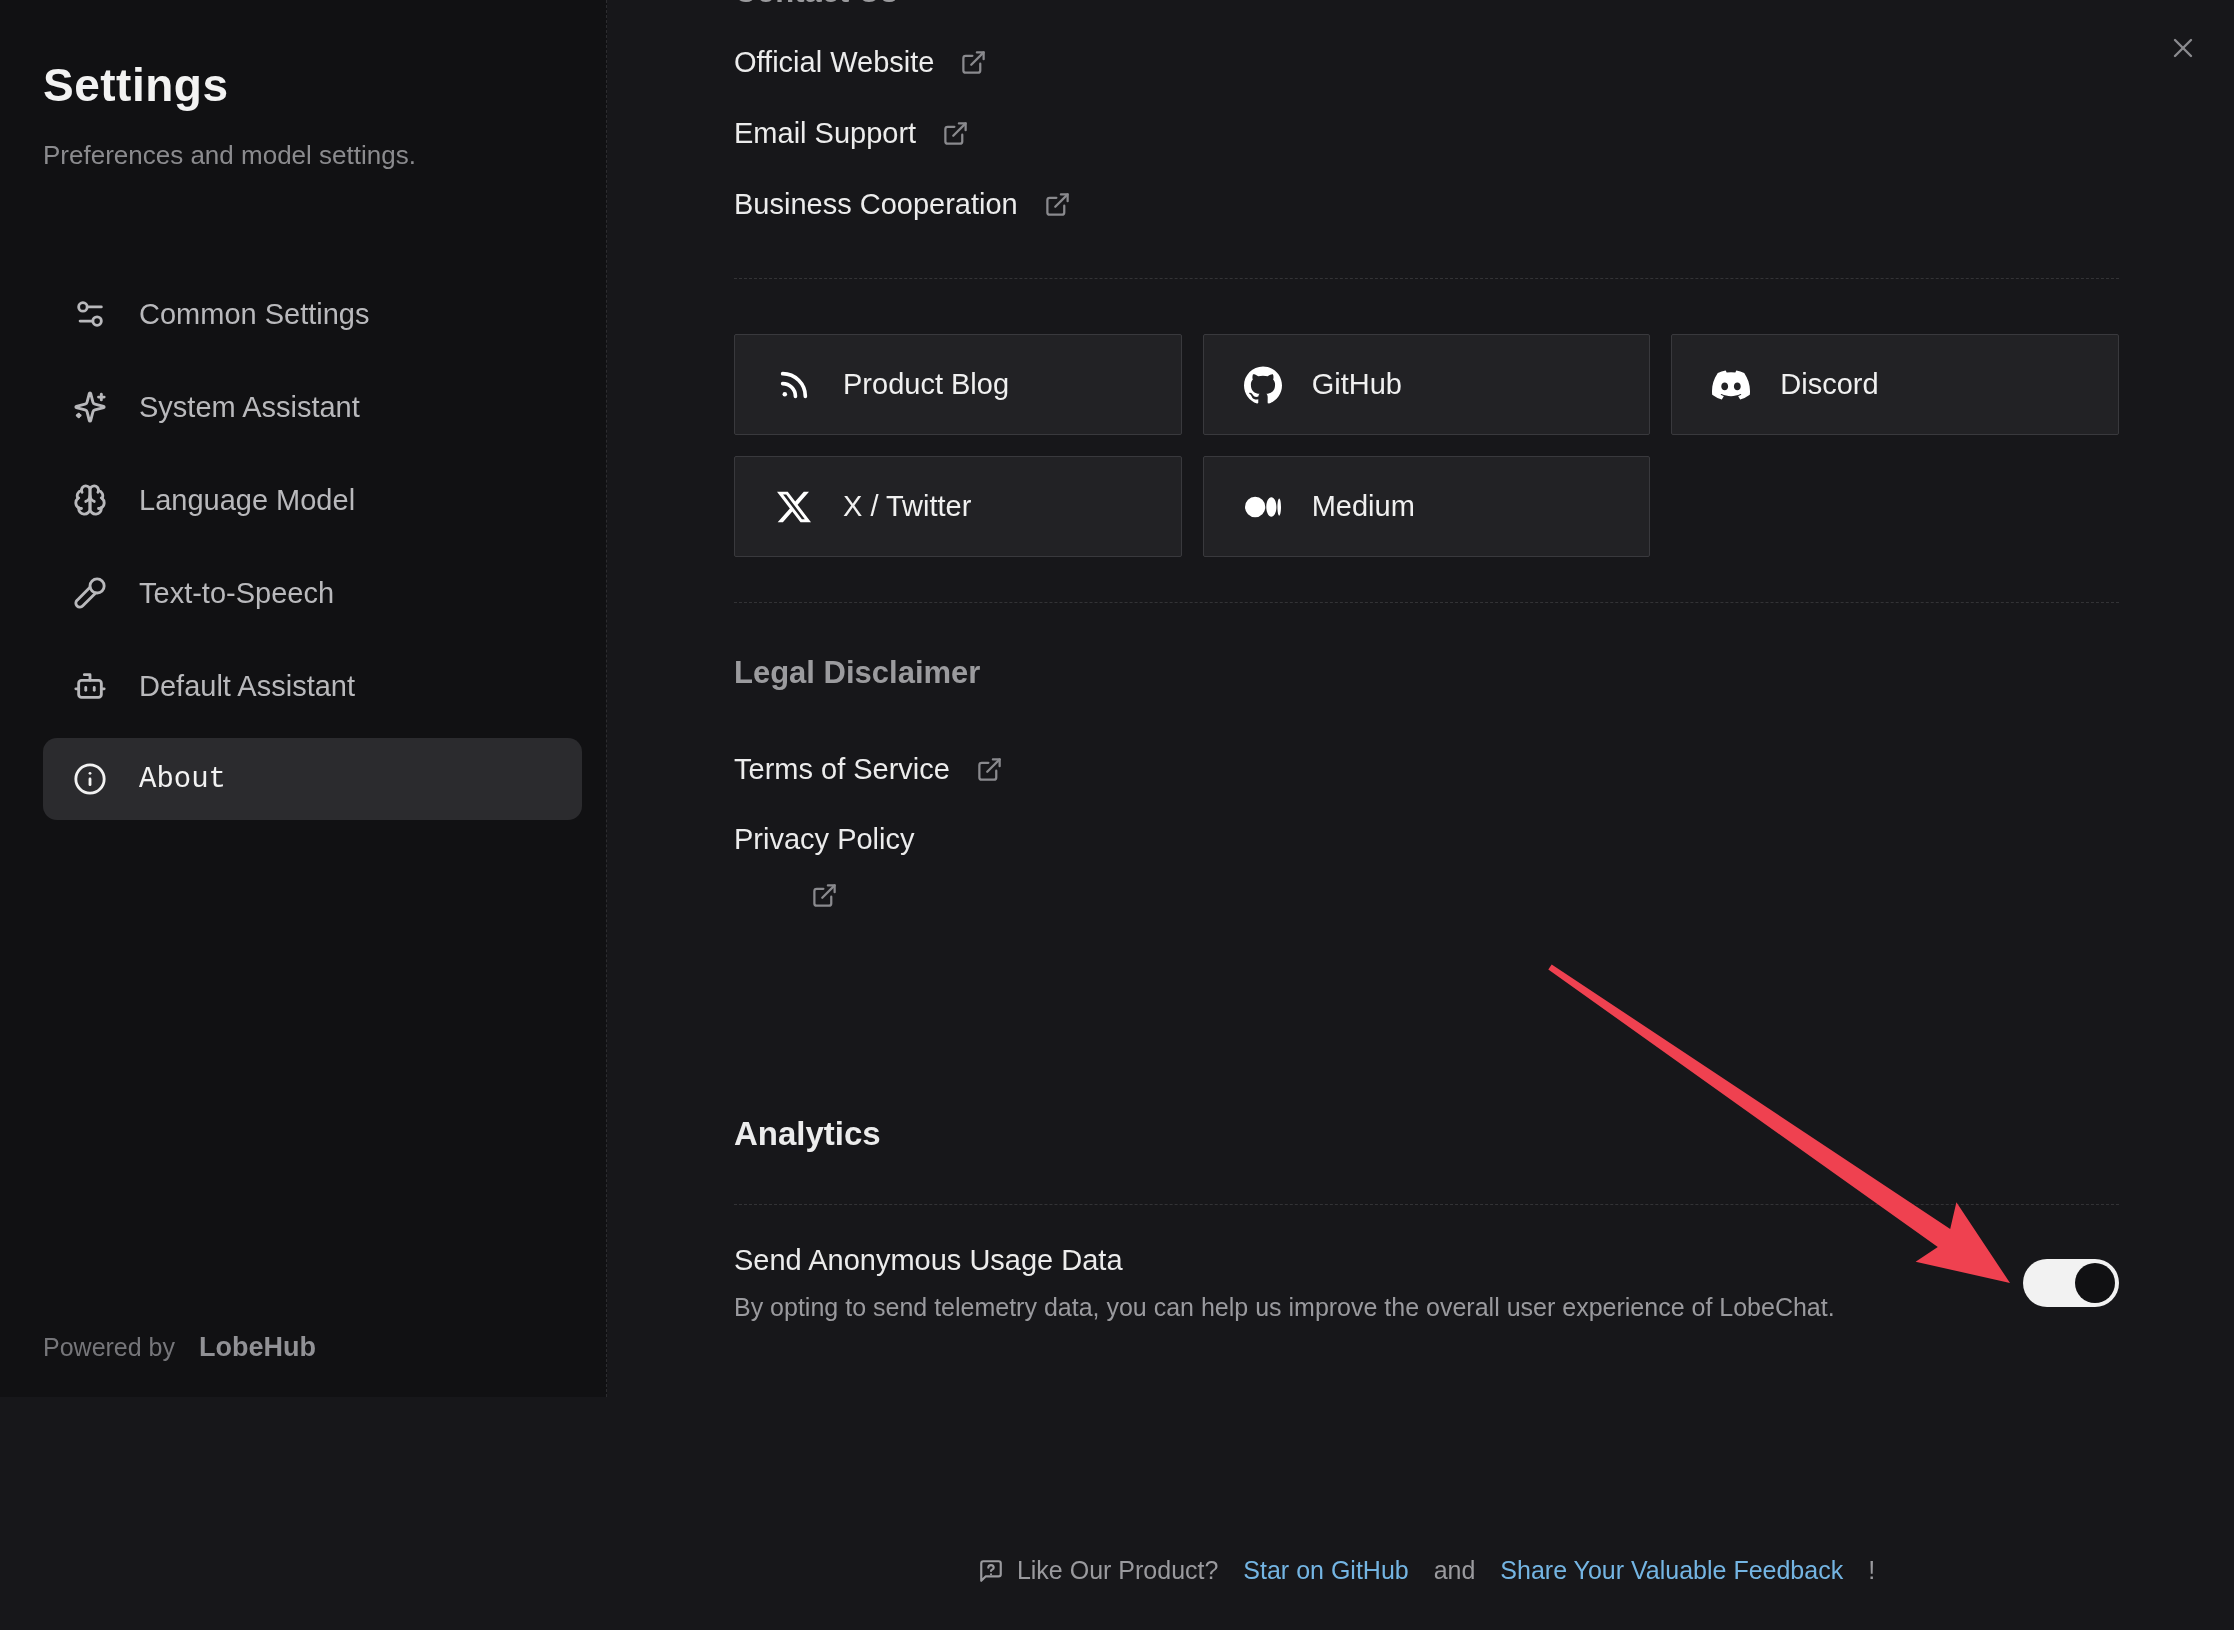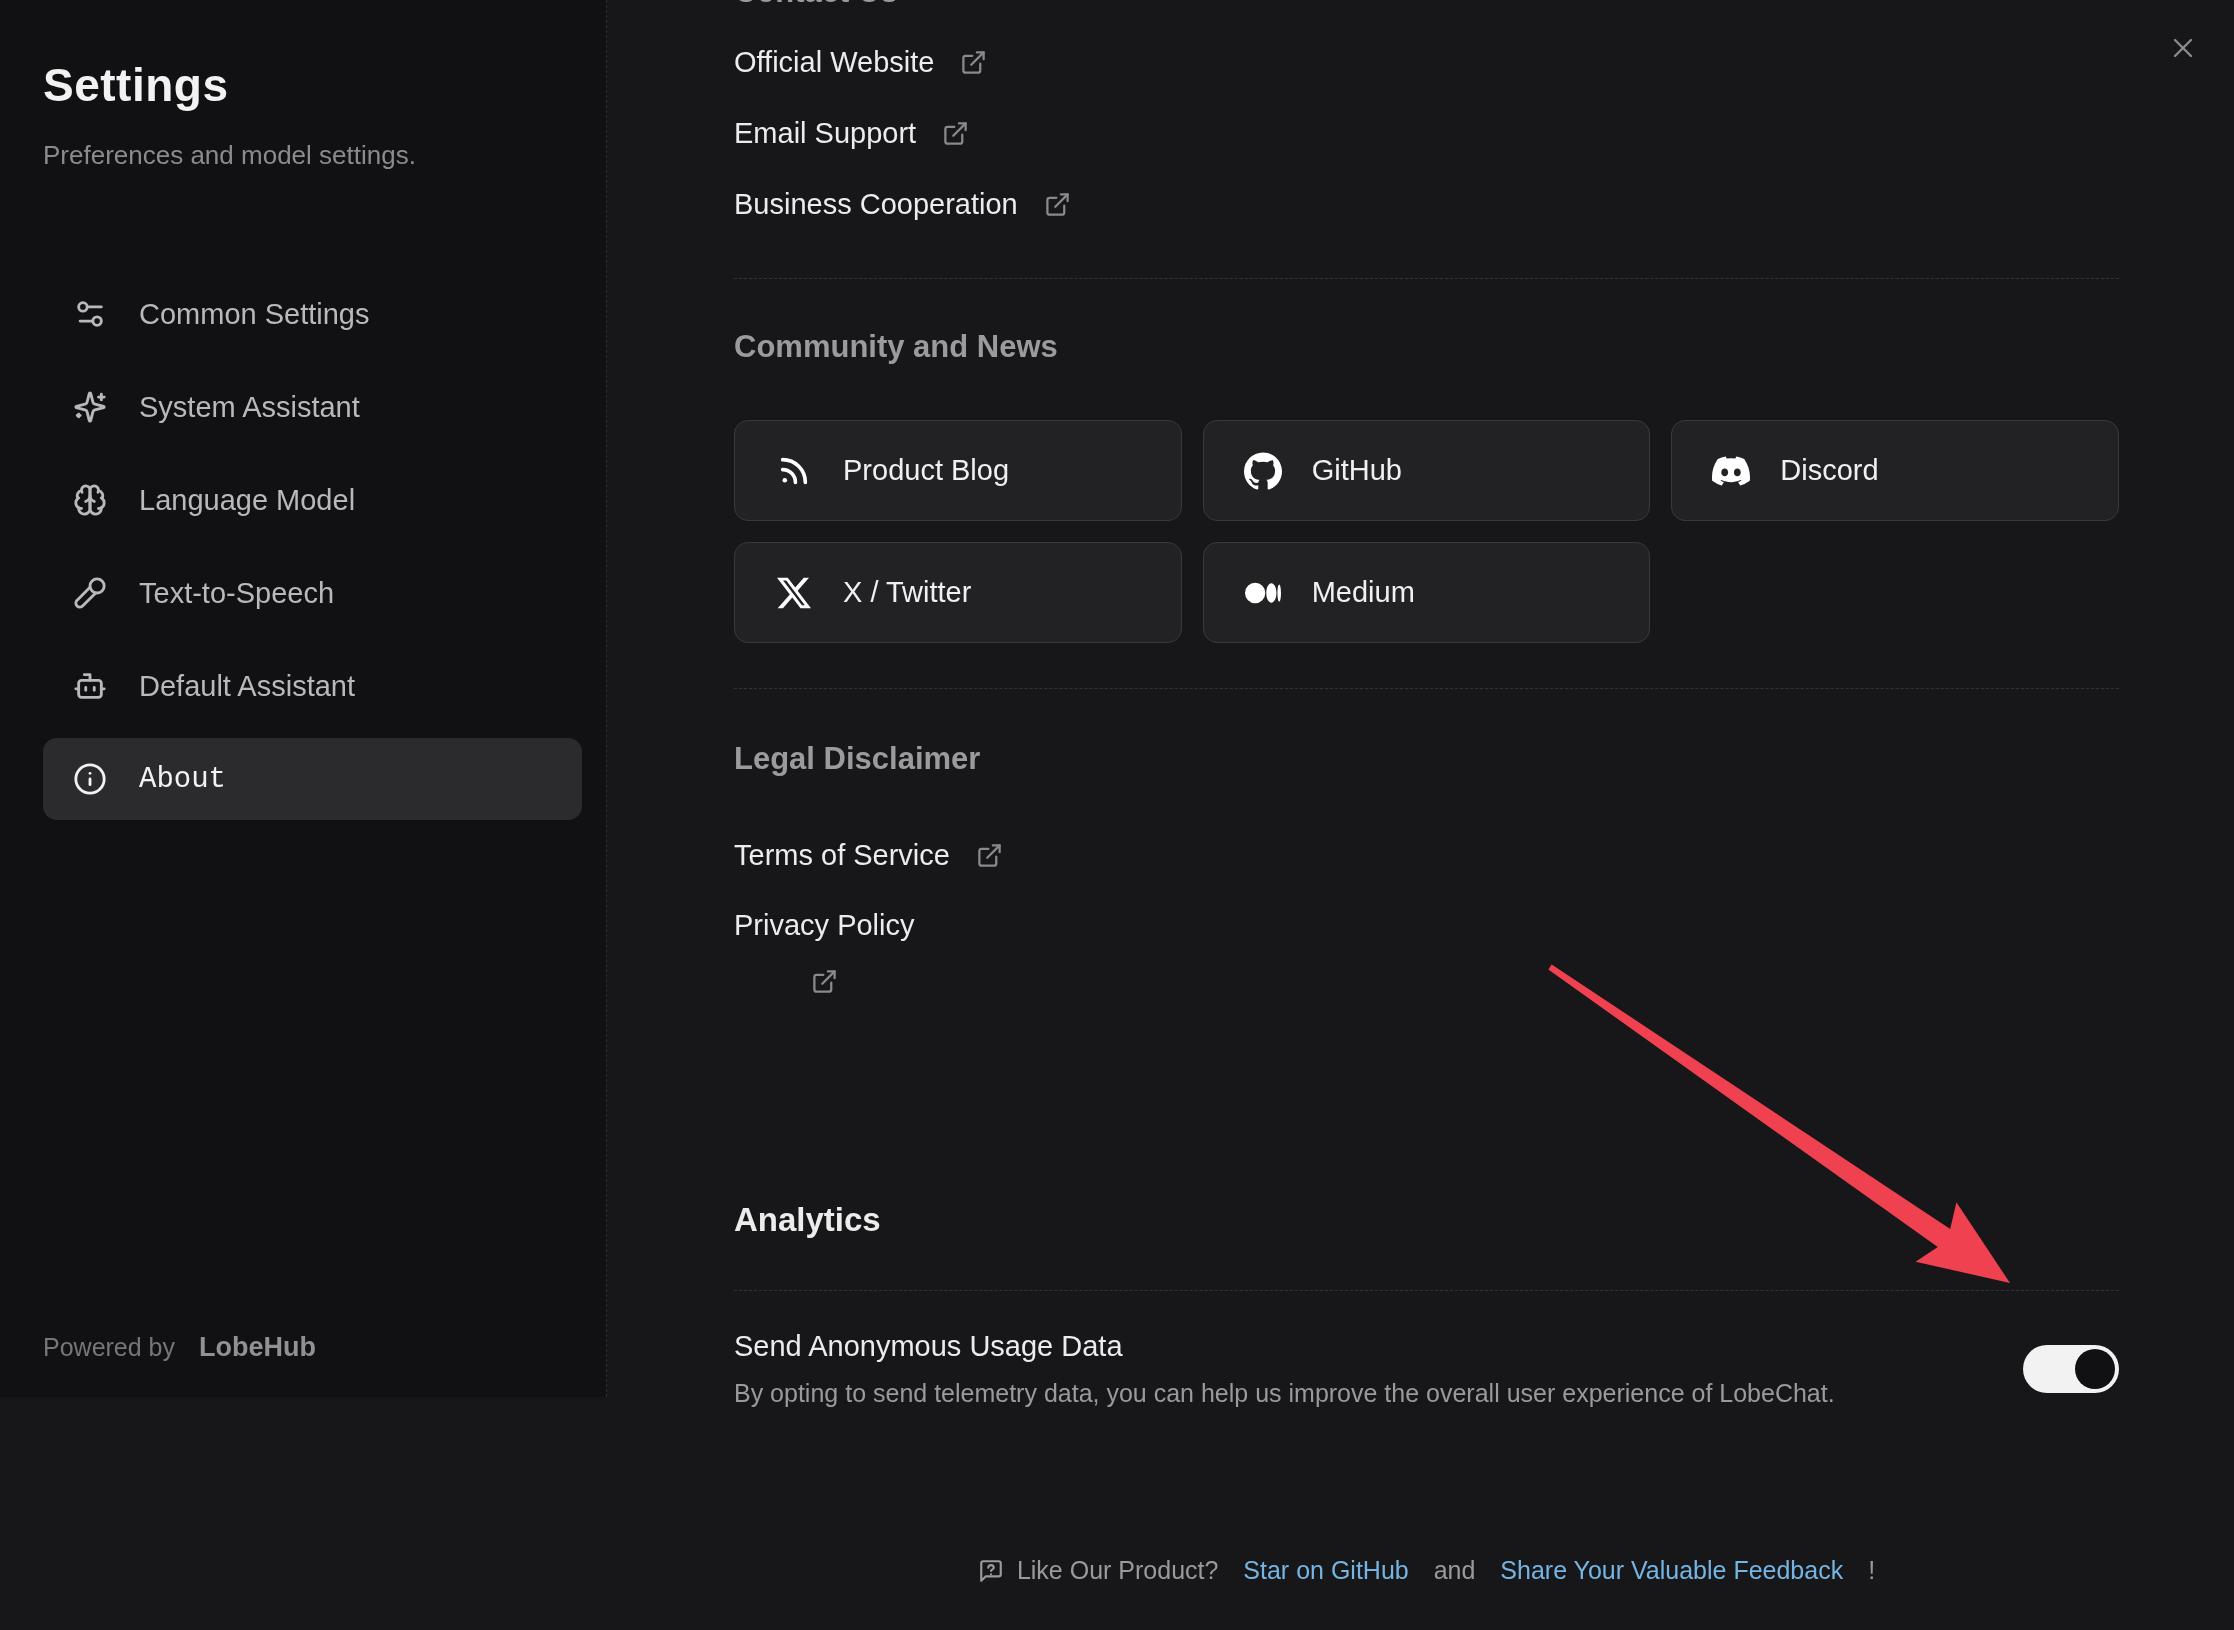--- a/index.html
+++ b/index.html
@@ -27,21 +27,21 @@
   .main { flex:1 1 auto; position:relative; background:#17171a; }
   .content { margin-left:127px; width:1385px; position:relative; }
   .section-h { color:#9b9b9e; font-size:31px; font-weight:700; }
   .section-h.cut { margin-top:-26px; }
   .link-row { display:flex; align-items:center; gap:26px; color:#ececec; font-size:29px; cursor:pointer; width:max-content; }
   .link-row svg { width:27px; height:27px; stroke:#8a8a8e; stroke-width:2; fill:none;
                   stroke-linecap:round; stroke-linejoin:round; }
   .divider { border-top:1px dashed #333336; height:0; width:100%; }
 
   .btn-grid { display:grid; grid-template-columns:repeat(3,1fr); gap:21px; width:100%; }
-  .comm-btn { height:101px; background:#222225; border:1px solid #39393d; border-radius:14px;
+  .comm-btn { height:101px; background:#222225; border:1px solid #39393d; border-radius:2px;
               display:flex; align-items:center; gap:30px; padding-left:40px; cursor:pointer;
               color:#f0f0f0; font-size:29px; }
   .comm-btn .ic { width:38px; height:38px; display:flex; align-items:center; justify-content:center; flex:0 0 38px; }
   .comm-btn svg.fill { fill:#ffffff; }
   .comm-btn svg.stroke { stroke:#ffffff; fill:none; stroke-width:2.6; stroke-linecap:round; stroke-linejoin:round; }
 
   .analytics-h { color:#ececec; font-size:33px; font-weight:700; }
   .setting-row { position:relative; }
   .setting-title { color:#ececec; font-size:29px; }
   .setting-desc  { color:#9a9a9e; font-size:25px; margin-top:16px; }
@@ -179,21 +179,20 @@
         <span>Business Cooperation</span>
         <svg viewBox="0 0 24 24">
             <path d="M15 3h6v6"></path>
             <path d="M10 14 21 3"></path>
             <path d="M18 13v6a2 2 0 0 1-2 2H5a2 2 0 0 1-2-2V8a2 2 0 0 1 2-2h6"></path>
           </svg>
       </div>
 
       <div class="divider mt-div1"></div>
 
-      <div class="section-h mt-comm">Community and News</div>
 
       <div class="btn-grid mt-grid">
         <div class="comm-btn">
           <span class="ic">
             <svg viewBox="0 0 24 24" class="stroke" width="34" height="34">
                 <path d="M4 11a9 9 0 0 1 9 9"></path>
                 <path d="M4 4a16 16 0 0 1 16 16"></path>
                 <circle cx="5.5" cy="18.5" r="1.6" fill="#ffffff" stroke="none"></circle>
               </svg>
           </span>

